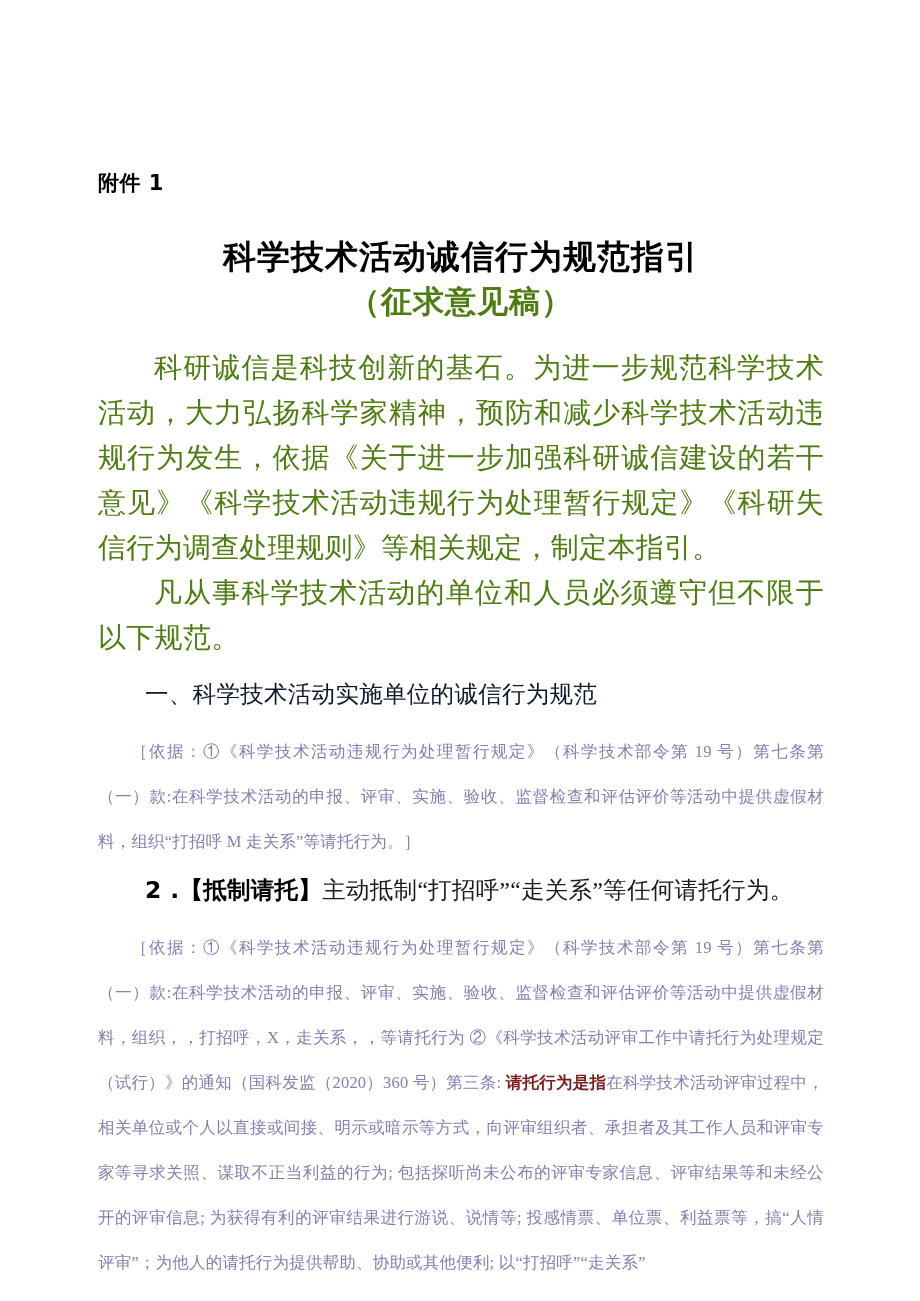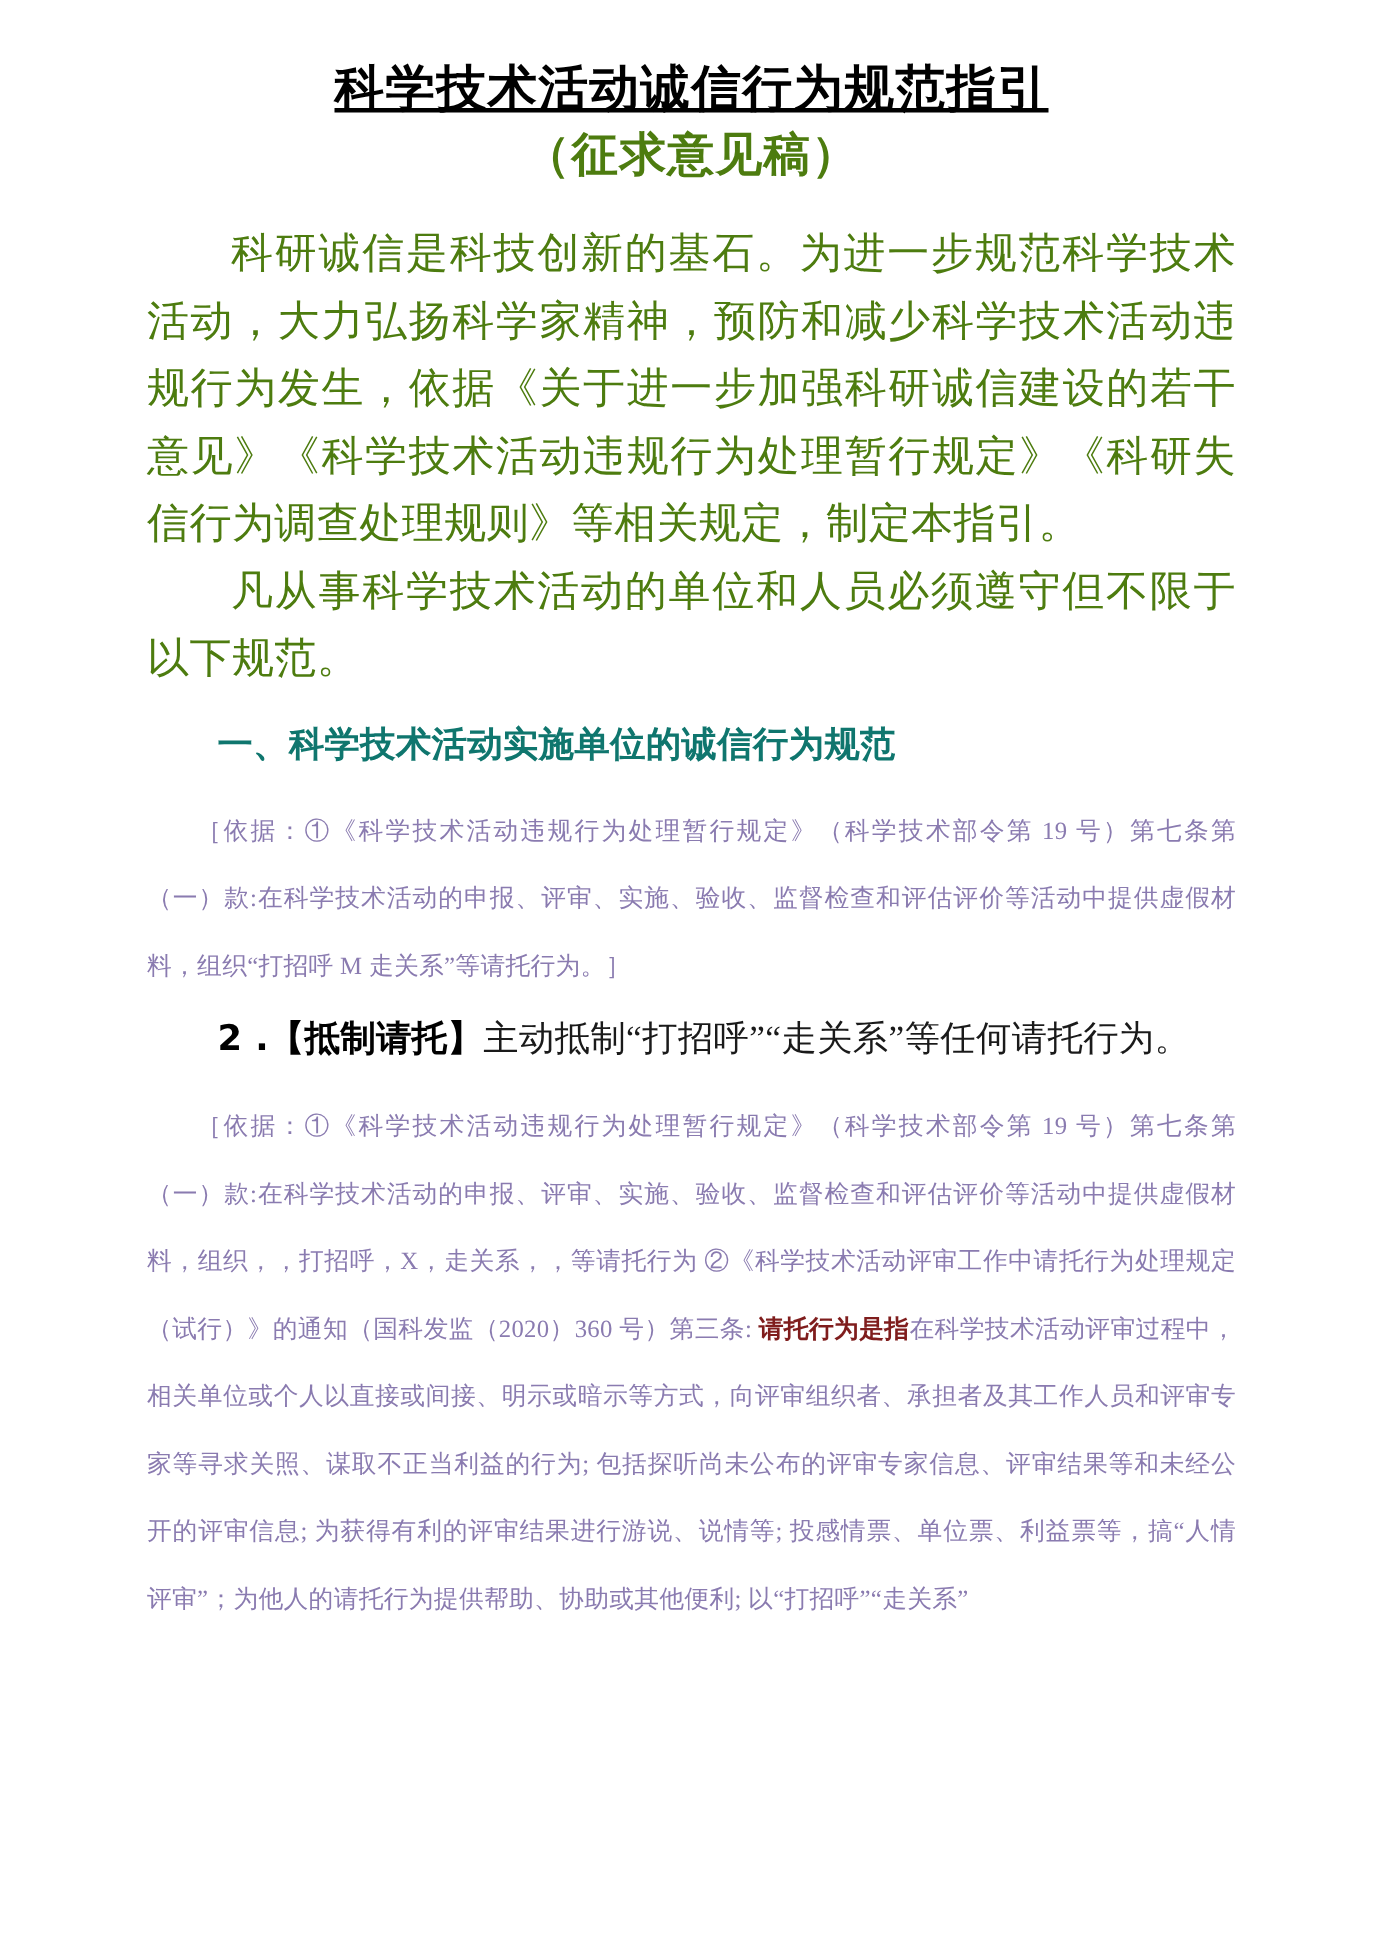--- a/index.html
+++ b/index.html
@@ -39,21 +39,20 @@
   
   .doc-title {
     margin-top: 36px;
     text-align: center;
     font-family: "DejaVu Sans", "Liberation Sans", sans-serif;
     font-weight: bold;
     font-size: 33px;
     line-height: 45px;
     color: #000000;
     letter-spacing: 1px;
-    text-decoration: underline;
   }
   .doc-subtitle {
     text-align: center;
     font-family: "DejaVu Sans", "Liberation Sans", sans-serif;
     font-weight: bold;
     font-size: 31px;
     line-height: 44px;
     color: #4d7c0f;
     letter-spacing: 1px;
   }
@@ -69,24 +68,24 @@
     text-justify: inter-ideograph;
     text-indent: 2em;
     letter-spacing: 0.3px;
   }
   .body-para.tight { margin-top: 0px; }
 
   
   .section-heading {
     margin-top: 12px;
     font-family: "DejaVu Sans", "Liberation Sans", sans-serif;
-    font-weight: bold;
+    font-weight: normal;
     font-size: 23.5px;
     line-height: 45px;
-    color: #0f766e;
+    color: #0f172a;
     text-indent: 2em;
     letter-spacing: 0.3px;
   }
 
   
   .clause {
     margin-top: 4px;
     font-family: "Liberation Serif", "DejaVu Serif", serif;
     font-size: 23.5px;
     line-height: 45px;
@@ -118,20 +117,21 @@
     font-weight: bold;
     color: #7f1d1d;
   }
 </style>
 </head>
 <body>
 
 <div class="page">
   <div class="content">
 
+    <div class="attachment-label">附件 1</div>
 
     <div class="doc-title">科学技术活动诚信行为规范指引</div>
 
     <div class="doc-subtitle">（征求意见稿）</div>
 
     <div class="body-para">科研诚信是科技创新的基石。为进一步规范科学技术活动，大力弘扬科学家精神，预防和减少科学技术活动违规行为发生，依据《关于进一步加强科研诚信建设的若干意见》《科学技术活动违规行为处理暂行规定》《科研失信行为调查处理规则》等相关规定，制定本指引。</div>
 
     <div class="body-para tight">凡从事科学技术活动的单位和人员必须遵守但不限于以下规范。</div>
 
     <div class="section-heading">一、科学技术活动实施单位的诚信行为规范</div>

